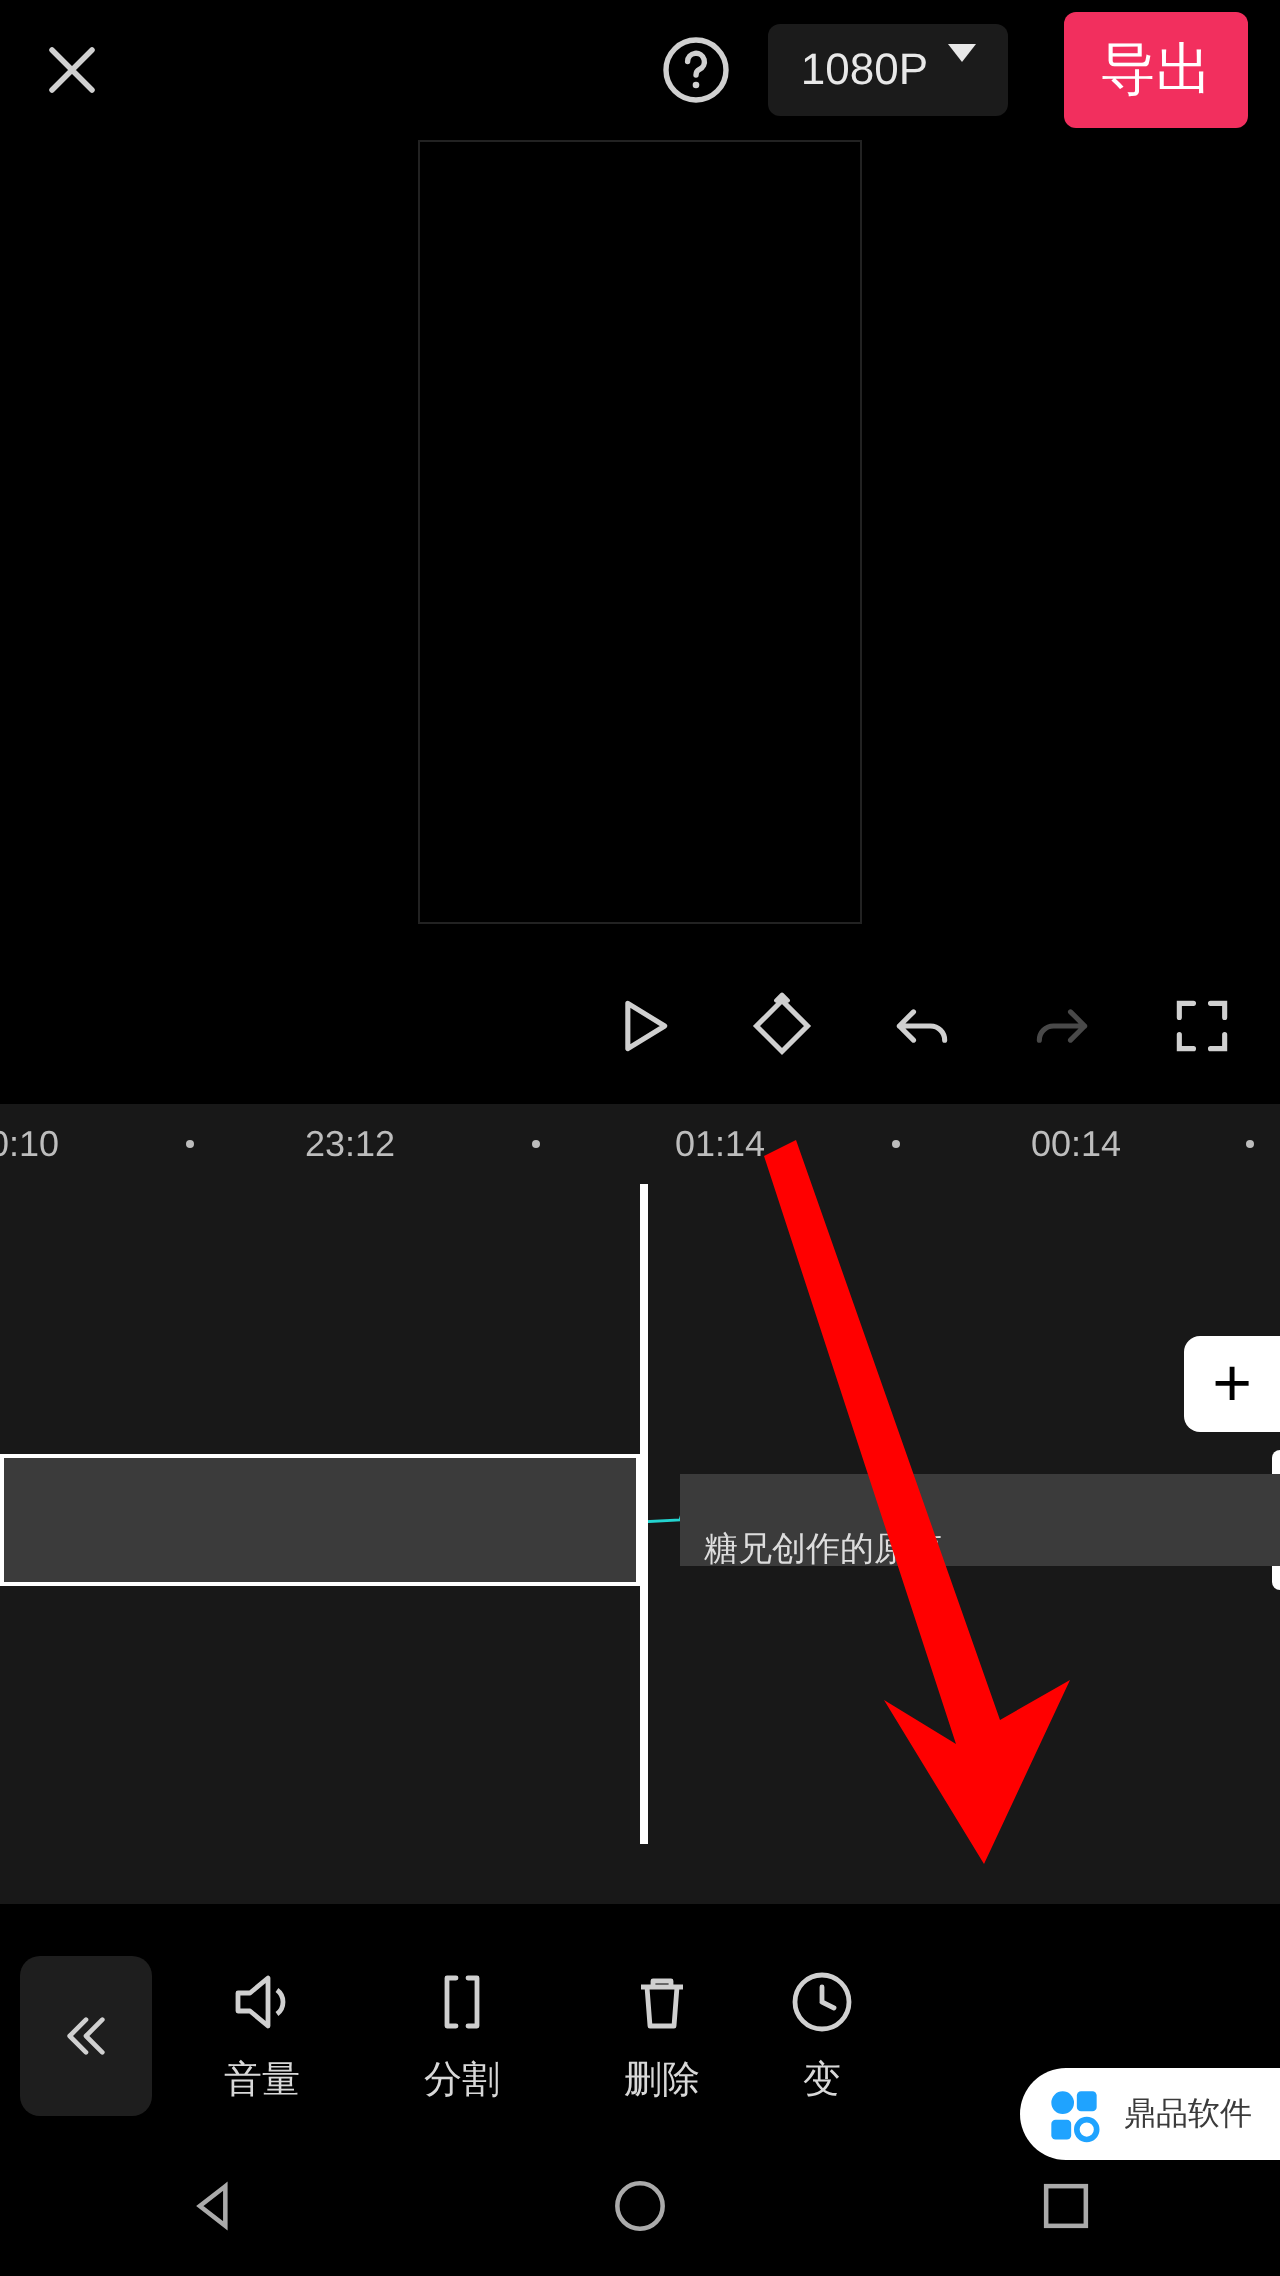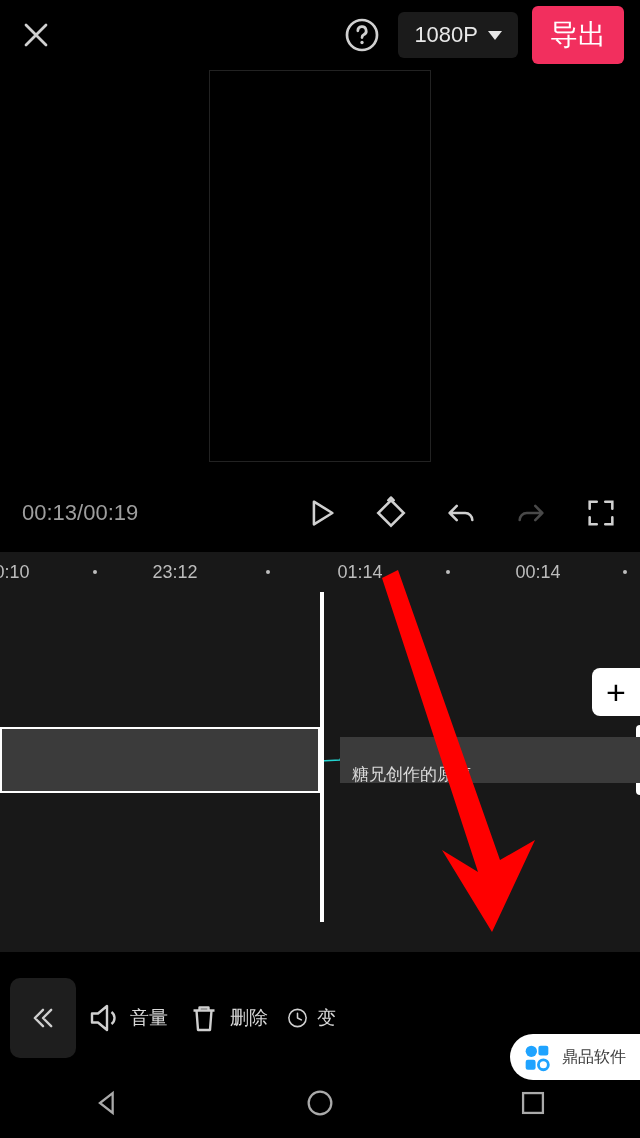--- a/index.html
+++ b/index.html
@@ -31,23 +31,22 @@
     display: flex; align-items: center; justify-content: center;
     margin-right: 16px;
     cursor: pointer;
   }
   .help-btn svg { width: 36px; height: 36px; }
   .res-select {
     background: #1b1b1b;
     border-radius: 6px;
     padding: 10px 16px;
     display: flex;
-    align-items: center;
     gap: 10px;
-    margin-right: 14px;
+    margin-right: 28px;
     cursor: pointer;
     font-size: 22px;
     color: #e8e8e8;
   }
   .res-select .caret {
     width: 0; height: 0;
     border-left: 7px solid transparent;
     border-right: 7px solid transparent;
     border-top: 9px solid #e8e8e8;
   }
@@ -228,21 +227,21 @@
   }
   .tool-scroll {
     display: flex;
     flex: 1;
     gap: 10px;
     overflow: hidden;
   }
   .tool-item {
     width: 90px;
     display: flex;
-    flex-direction: row;
+    flex-direction: column;
     align-items: center;
     gap: 8px;
     color: #d8d8d8;
     font-size: 19px;
     cursor: pointer;
     flex-shrink: 0;
   }
   .tool-item svg { width: 36px; height: 36px; }
   .nav-bar {
     position: absolute;
@@ -300,21 +299,20 @@
     <span class="caret"></span>
   </div>
   <div class="export-btn">导出</div>
 </div>
 
 <div class="preview-area">
   <div class="video-frame"></div>
 </div>
 
 <div class="transport-bar">
-  <span class="time-text">00:13/00:19</span>
   <div class="tb-right">
     <div class="tb-btn">
       <svg viewBox="0 0 24 24">
           <path d="M7 4 L20 12 L7 20 Z" stroke="#d0d0d0" stroke-width="1.8" fill="none" stroke-linejoin="round"></path>
         </svg>
     </div>
     <div class="tb-btn">
       <svg viewBox="0 0 24 24">
           <path d="M12 3 L21 12 L12 21 L3 12 Z" stroke="#d0d0d0" stroke-width="1.8" fill="none"></path>
           <path d="M12 1 L14 3 M10 3 L12 1" stroke="#d0d0d0" stroke-width="1.6" stroke-linecap="round"></path>
@@ -379,20 +377,26 @@
   </div>
   <div class="tool-scroll">
     <div class="tool-item">
       <svg viewBox="0 0 24 24">
           <path d="M4 9 H8 L14 4 V20 L8 15 H4 Z M17 8 a5 5 0 0 1 0 8" stroke="#d0d0d0" stroke-width="1.6" fill="none" stroke-linejoin="round"></path>
         </svg>
       <span>音量</span>
     </div>
     <div class="tool-item">
       <svg viewBox="0 0 24 24">
+          <path d="M7 4 v16 M17 4 v16 M7 4 h3 M7 20 h3 M17 4 h-3 M17 20 h-3" stroke="#d0d0d0" stroke-width="1.6" fill="none" stroke-linecap="round"></path>
+        </svg>
+      <span>分割</span>
+    </div>
+    <div class="tool-item">
+      <svg viewBox="0 0 24 24">
           <path d="M5 7 h14 M9 7 V5 h6 v2 M7 7 l1 13 h8 l1 -13" stroke="#d0d0d0" stroke-width="1.6" fill="none" stroke-linejoin="round"></path>
         </svg>
       <span>删除</span>
     </div>
     <div class="tool-item" style="width:50px">
       <svg viewBox="0 0 24 24">
           <circle cx="12" cy="12" r="9" stroke="#d0d0d0" stroke-width="1.6" fill="none"></circle>
           <path d="M12 12 L12 7 M12 12 L16 14" stroke="#d0d0d0" stroke-width="1.6" stroke-linecap="round"></path>
         </svg>
       <span>变</span>

